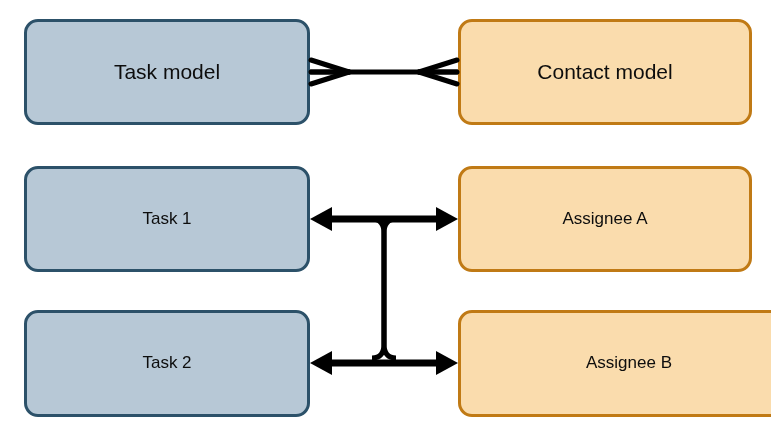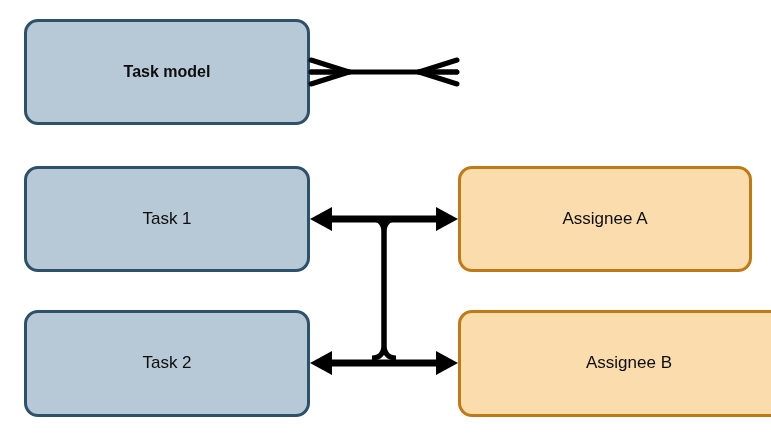--- a/index.html
+++ b/index.html
@@ -42,22 +42,22 @@
     background: #fadcad;
     border-color: #c07a15;
     color: #0d0d0d;
   }
   .node-label {
     display: block;
     line-height: 1.1;
     white-space: nowrap;
   }
   .node.header .node-label {
-    font-size: 16px;
-    font-weight: bold;
+    font-size: 21px;
+    font-weight: normal;
   }
   .node.plain .node-label {
     font-size: 17px;
     font-weight: normal;
   }
 
   
   #node-task-model      { left: 24px;  top: 19px;  width: 286px; height: 106px; }
   #node-contact-model   { left: 458px; top: 19px;  width: 294px; height: 106px; }
   #node-task-1          { left: 24px;  top: 166px; width: 286px; height: 106px; }
@@ -77,20 +77,23 @@
 </style>
 </head>
 <body>
 
 <div id="canvas" style="background: rgb(255, 255, 255);">
 
   <div class="node blue header" id="node-task-model" style="background: rgb(183, 200, 214); border-color: rgb(44, 81, 105); color: rgb(13, 13, 13);">
     <span class="node-label">Task model</span>
   </div>
 
+  <div class="node orange header" id="node-contact-model" style="background: rgb(250, 220, 173); border-color: rgb(192, 122, 21); color: rgb(13, 13, 13);">
+    <span class="node-label">Contact model</span>
+  </div>
 
   <div class="node blue plain" id="node-task-1" style="background: rgb(183, 200, 214); border-color: rgb(44, 81, 105); color: rgb(13, 13, 13); text-align: right;">
     <span class="node-label">Task 1</span>
   </div>
 
   <div class="node orange plain" id="node-assignee-a" style="background: rgb(250, 220, 173); border-color: rgb(192, 122, 21); color: rgb(13, 13, 13);">
     <span class="node-label">Assignee A</span>
   </div>
 
   <div class="node blue plain" id="node-task-2" style="background: rgb(183, 200, 214); border-color: rgb(44, 81, 105); color: rgb(13, 13, 13); justify-content: center;">

